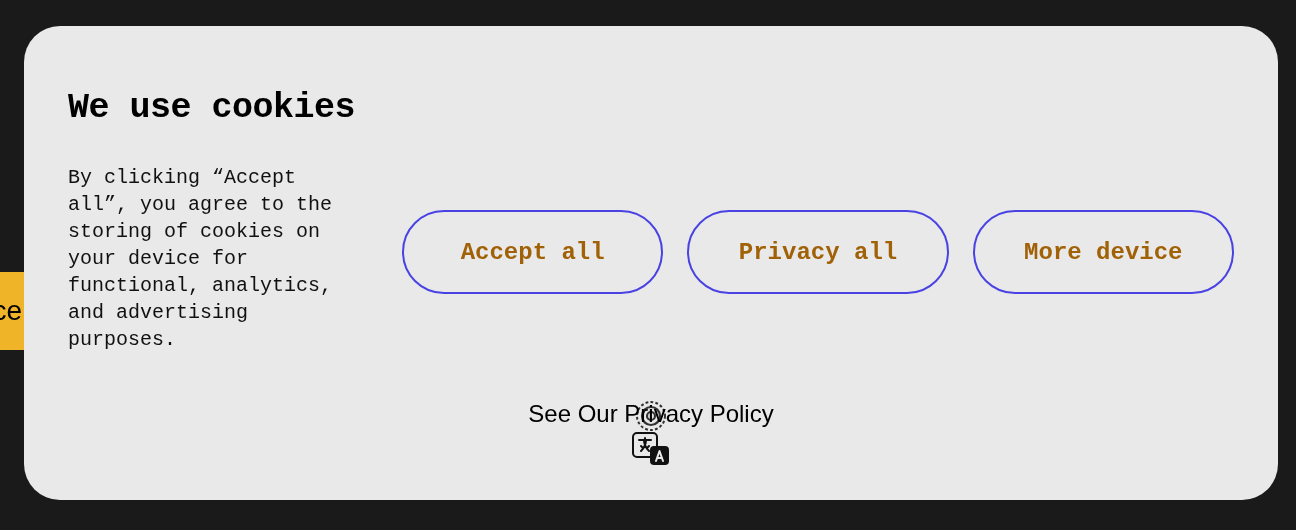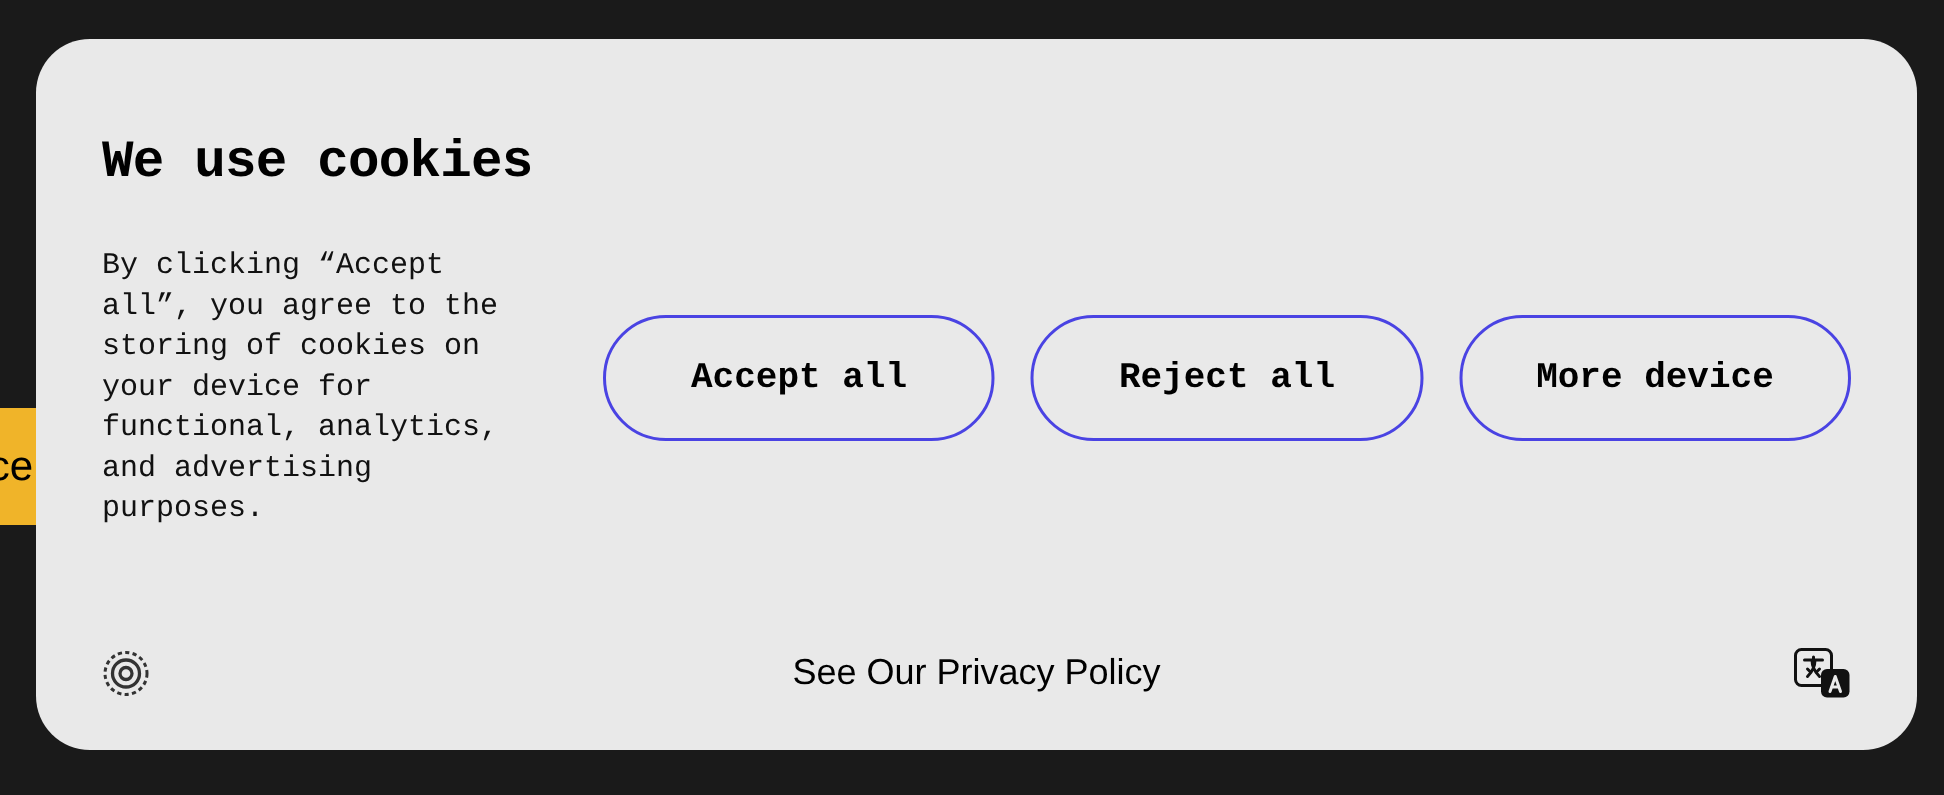--- a/index.html
+++ b/index.html
@@ -68,32 +68,32 @@
     gap: 24px;
     padding-top: 120px;
     flex: 1;
   }
   .btn {
     flex: 1;
     height: 84px;
     border: 2px solid #4a43e3;
     border-radius: 42px;
     background: transparent;
-    color: #000000;
+    color: #a16207;
     font-size: 24px;
     font-weight: 700;
     cursor: pointer;
     display: flex;
     align-items: center;
     justify-content: center;
     font-family: inherit;
   }
   .footer {
     display: flex;
-    flex-direction: row;
+    flex-direction: column;
     align-items: center;
     justify-content: space-between;
     margin-top: 20px;
   }
   .footer-center {
     position: absolute;
     left: 50%;
     transform: translateX(-50%);
     font-size: 24px;
     font-weight: 500;
@@ -127,21 +127,21 @@
   <div class="top">
     <div class="text-col">
       <h1 class="title">We use cookies</h1>
       <p class="desc">By clicking “Accept all”, you agree to the storing of cookies on your device for functional, analytics, and advertising purposes.</p>
     </div>
     <div class="buttons">
       <button class="btn">
         <span>Accept all</span>
       </button>
       <button class="btn">
-        <span>Reject all</span>
+        <span>Privacy all</span>
       </button>
       <button class="btn">
         <span>More device</span>
       </button>
     </div>
   </div>
   <div class="footer">
     <div class="provider-icon">
       <svg viewBox="0 0 32 32" width="32" height="32">
         <circle cx="16" cy="16" r="14" fill="none" stroke="#333" stroke-width="2" stroke-dasharray="2.8 2.2"></circle>

